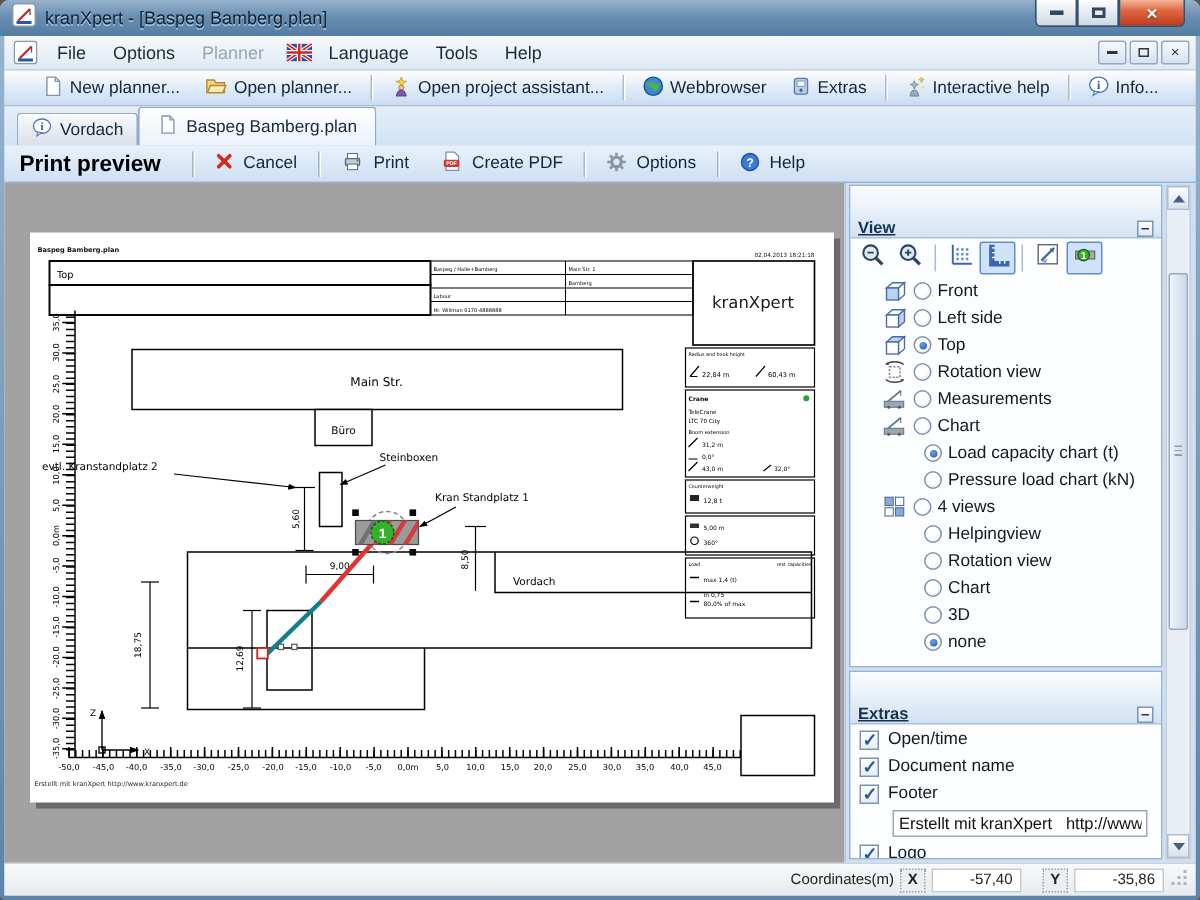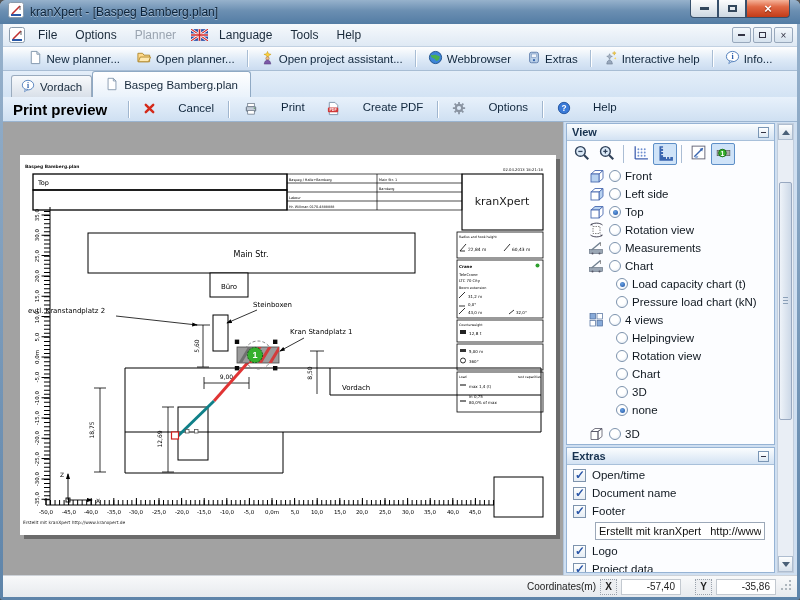--- a/index.html
+++ b/index.html
@@ -44,35 +44,35 @@
     background:linear-gradient(#e4eef9,#d3e3f4);}
   .tab{display:flex;align-items:center;gap:5px;font-size:11.5px;color:#16283a;}
   .tab.inactive{height:22px;padding:0 9px;background:linear-gradient(#f8fafc,#d9e0e9);
     border:1px solid #9aabbe;border-bottom:none;border-radius:3px 3px 0 0;}
   .tab.active{height:26px;padding:0 12px;background:linear-gradient(#ffffff,#eaf2fb);
     border:1px solid #8fa9c4;border-bottom:none;border-radius:3px 3px 0 0;position:relative;z-index:2;}
   
   .previewbar{height:25px;display:flex;align-items:center;gap:7px;padding:0 10px;
     background:linear-gradient(#e8f1fb,#cfe0f2);border-bottom:1px solid #9ab4d0;}
   .pv-title{font-size:15px;font-weight:bold;color:#000;margin-right:14px;}
-  .pbtn{display:flex;align-items:flex-start;gap:22px;font-size:11.5px;color:#10263c;padding:2px 7px;}
+  .pbtn{display:flex;align-items:center;gap:6px;font-size:11.5px;color:#10263c;padding:2px 7px;}
   .psep{width:1px;height:17px;background:#a0b6cf;box-shadow:1px 0 0 #fff;}
   
   .content{flex:1;display:flex;min-height:0;}
   .canvas{flex:1;position:relative;background:#a2a2a2;overflow:hidden;}
   .page{position:absolute;left:17px;top:33px;width:536px;height:380px;background:#fff;
     box-shadow:4px 4px 0 rgba(40,40,40,.45);}
   .page svg{display:block;}
   
   .sidebar{width:234px;position:relative;background:#cfdff1;border-left:1px solid #b2c6dd;}
   .panel{position:absolute;left:2px;width:209px;border:1px solid #96b3d4;background:#fcfdff;overflow:hidden;}
   .panel.view{top:1px;height:322px;}
   .panel.extras{top:325px;bottom:2px;}
-  .phead{height:17px;background:linear-gradient(#fbfdfe,#d3e2f3);border-bottom:1px solid #a8c0da;
-    display:flex;align-items:center;padding:0 5px;font-weight:bold;font-size:11px;color:#15304e;}
+  .phead{height:35px;background:linear-gradient(#fbfdfe,#d3e2f3);border-bottom:1px solid #a8c0da;
+    display:flex;align-items:flex-end;padding:0 5px;font-weight:bold;font-size:11px;color:#15304e;text-decoration:underline;}
   .collapse{margin-left:auto;width:11px;height:11px;border:1px solid #7a96b5;
     background:linear-gradient(#fff,#dce8f4);position:relative;}
   .collapse::after{content:"";position:absolute;left:2px;right:2px;top:4px;height:1px;background:#334;}
   .vtools{display:flex;align-items:center;gap:1px;padding:2px 3px;height:26px;}
   .vbtn{width:24px;height:22px;display:flex;align-items:center;justify-content:center;
     border:1px solid transparent;border-radius:2px;}
   .vbtn.on{background:#cfe3f8;border-color:#5e8fc7;}
   .vsep{width:1px;height:18px;background:#aabdd4;margin:0 3px;}
   .vrow{height:18px;display:flex;align-items:center;gap:4px;padding-left:20px;font-size:11.5px;color:#101820;}
   .vrow .oicon{width:18px;display:flex;justify-content:center;}

